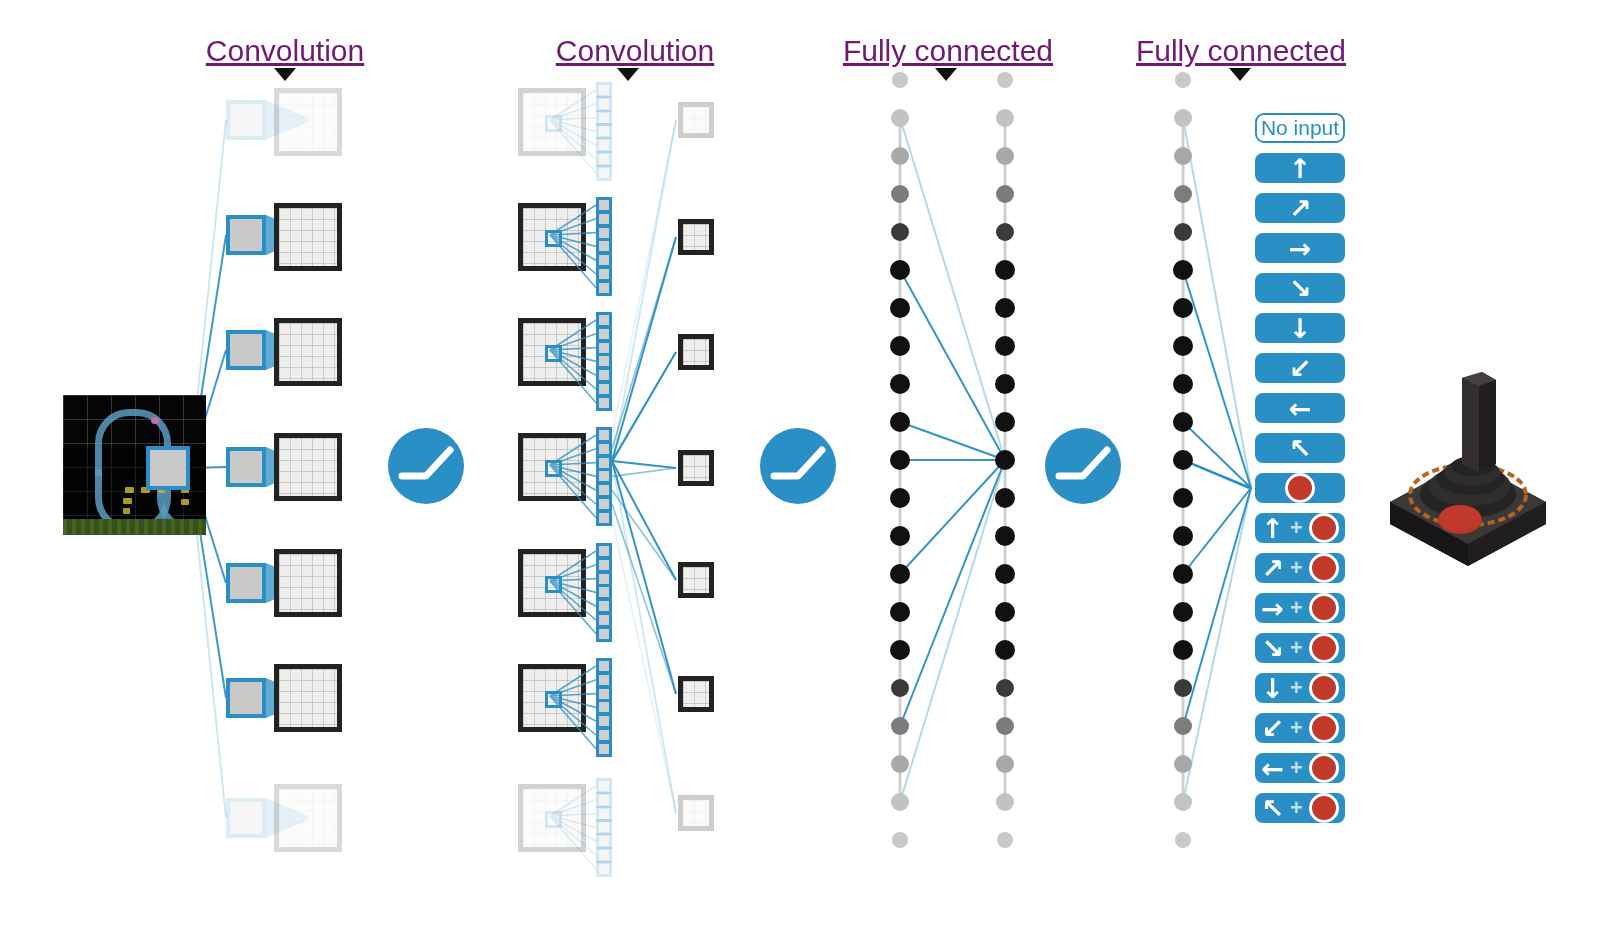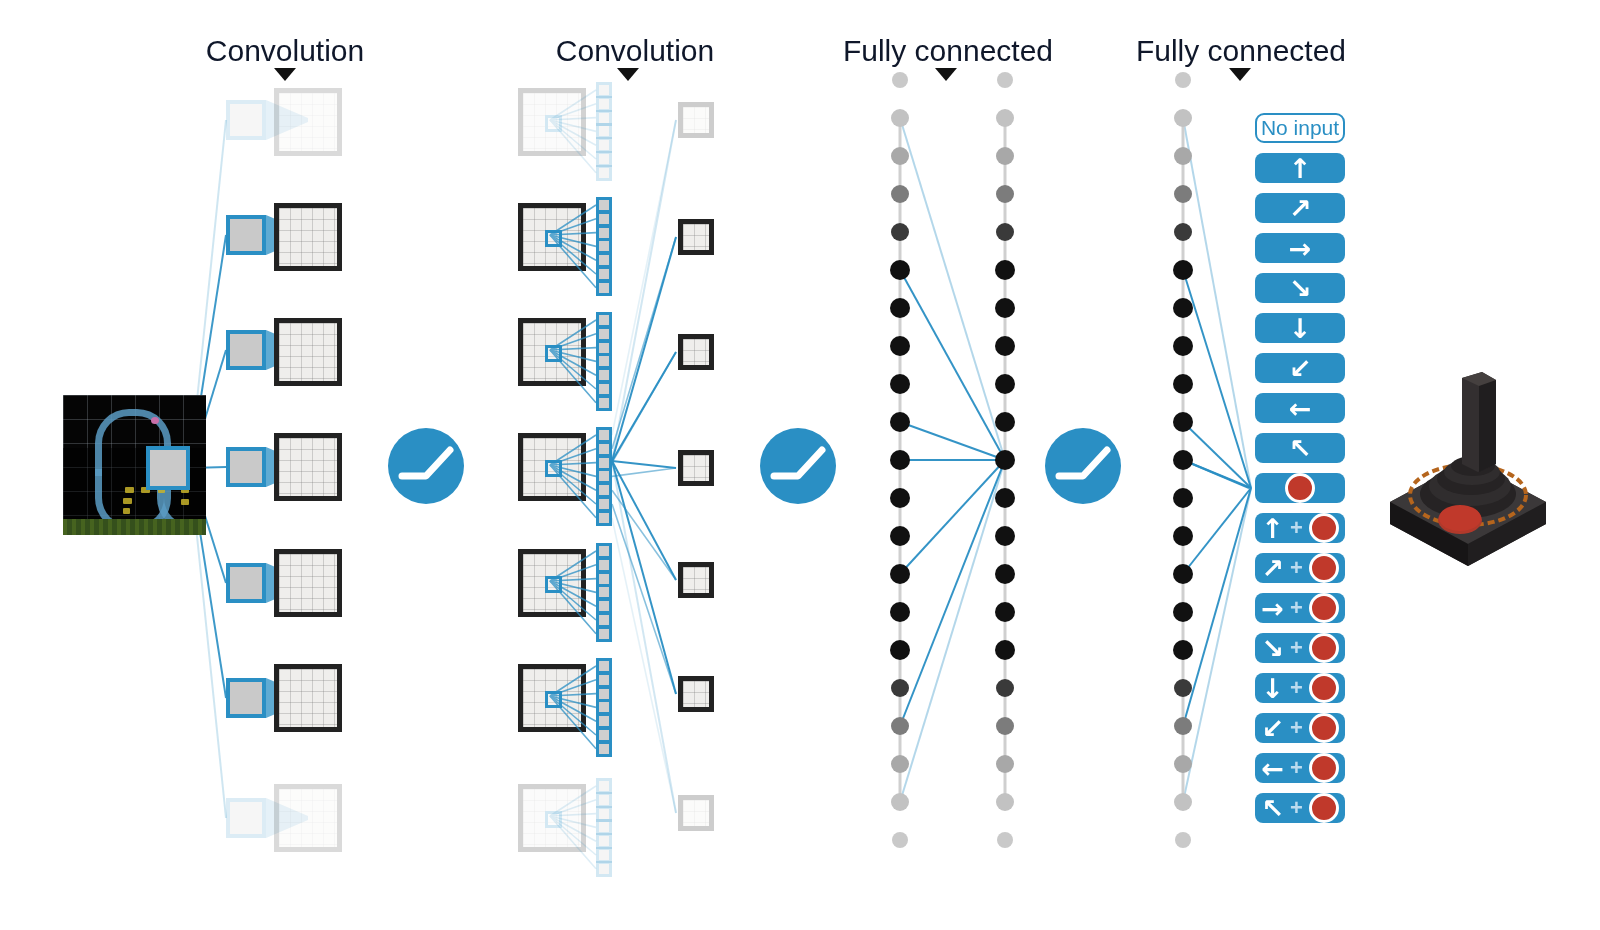--- a/index.html
+++ b/index.html
@@ -1,22 +1,22 @@
 <!DOCTYPE html>
 <html><head>
 <meta charset="utf-8">
 <style>
   html,body{margin:0;padding:0;background:#ffffff;}
   body{width:1600px;height:930px;overflow:hidden;
        font-family:"Liberation Sans","DejaVu Sans",sans-serif;
        color:#1a1a1a;}
   #stage{position:relative;width:1600px;height:930px;background:#fff;}
 
-  .layer-title{position:absolute;font-size:30px;line-height:30px;color:#0f172a;
-               white-space:nowrap;text-align:center;font-weight:400;}
+  .layer-title{position:absolute;font-size:30px;line-height:30px;color:#701a75;
+               white-space:nowrap;text-align:center;font-weight:400;text-decoration:underline;}
   .caret{position:absolute;width:0;height:0;
          border-left:11px solid transparent;border-right:11px solid transparent;
          border-top:13px solid #111;}
 
   
   .game-screen{position:absolute;background:#050505;overflow:hidden;}
   .gs-grid{position:absolute;inset:0;
     background-image:
       repeating-linear-gradient(to right,rgba(150,160,170,.30) 0 1px,transparent 1px 24px),
       repeating-linear-gradient(to bottom,rgba(150,160,170,.30) 0 1px,transparent 1px 24px);}

